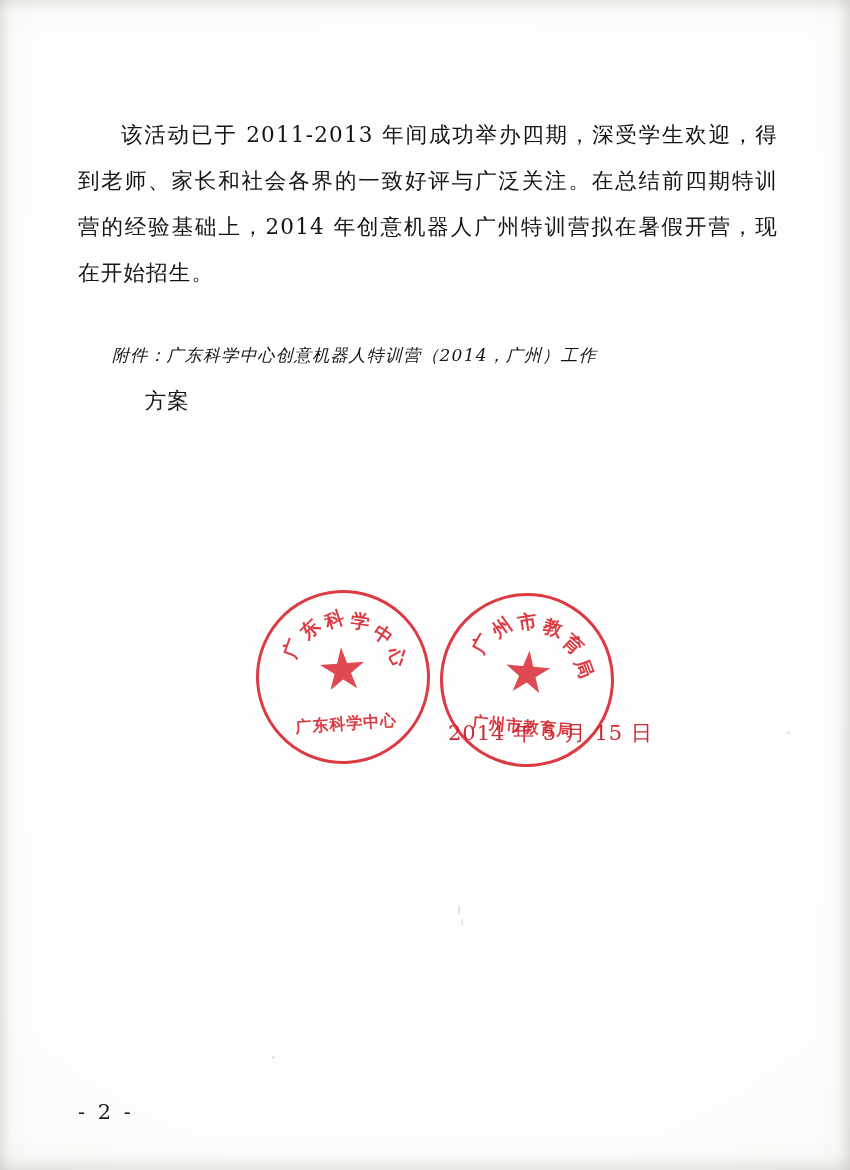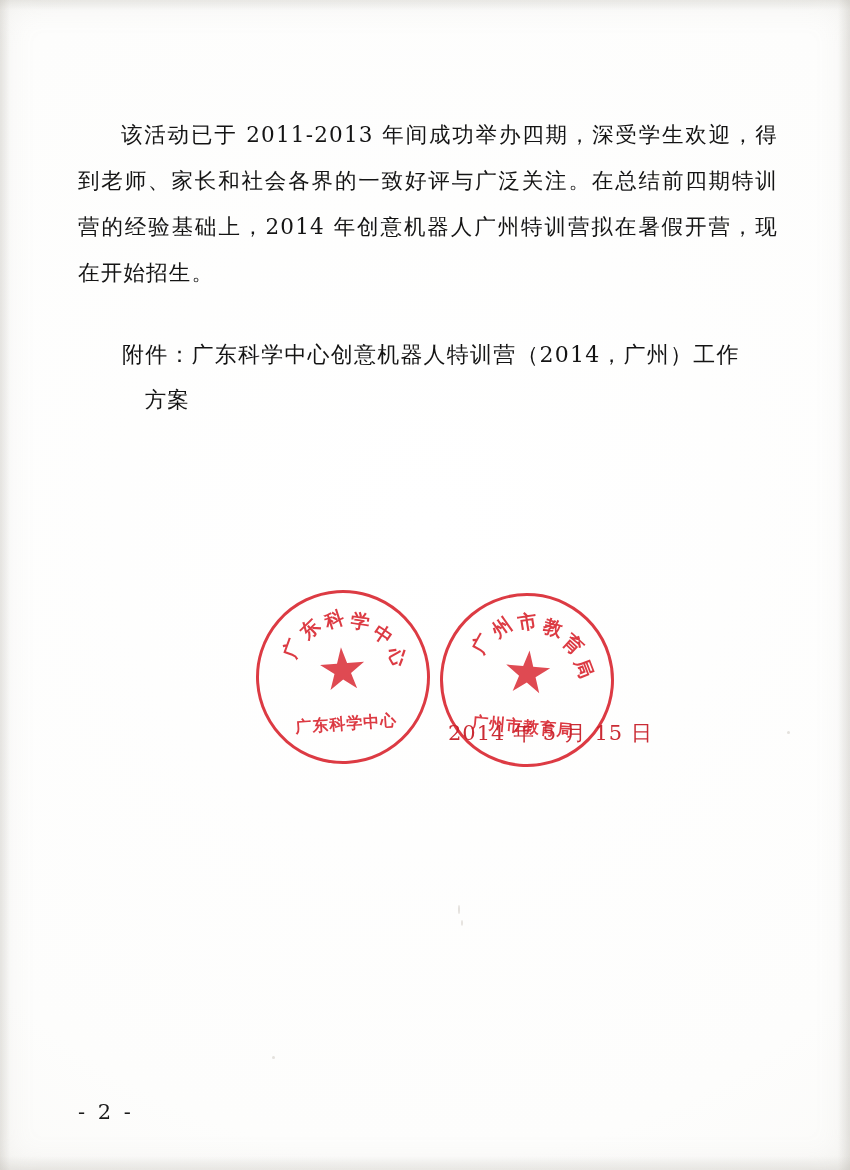--- a/index.html
+++ b/index.html
@@ -67,34 +67,34 @@
     text-justify: inter-ideograph;
     text-indent: 2em;
     color: #141414;
   }
 
   .attachment-block {
     margin-top: 36px;
   }
   p.attach-line1 {
     margin: 0;
-    font-size: 22px;
+    font-size: 17px;
     line-height: 46px;
     letter-spacing: 1.2px;
     text-indent: 2em;
     color: #141414;
+    font-style: italic;
   }
   p.attach-line2 {
     margin: 0;
     font-size: 21.5px;
     line-height: 46px;
     letter-spacing: 1.2px;
     padding-left: 3.1em;
     color: #141414;
-    font-family: Liberation Mono, monospace;
   }
 
   
   .seals {
     position: absolute;
     left: 0;
     top: 485px;
     width: 850px;
     height: 260px;
   }

